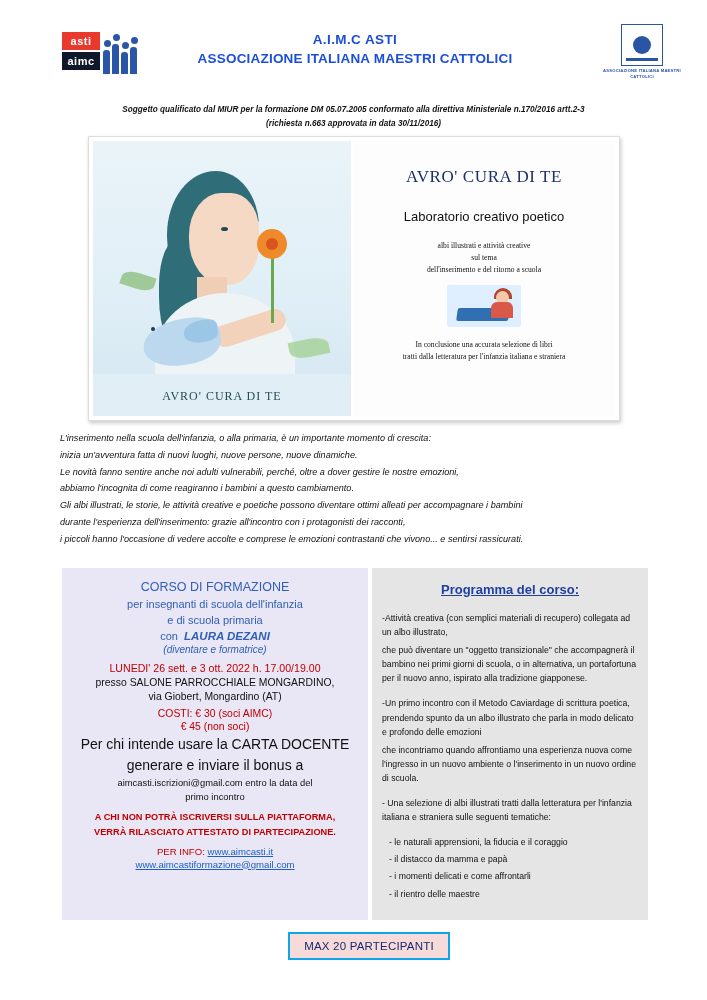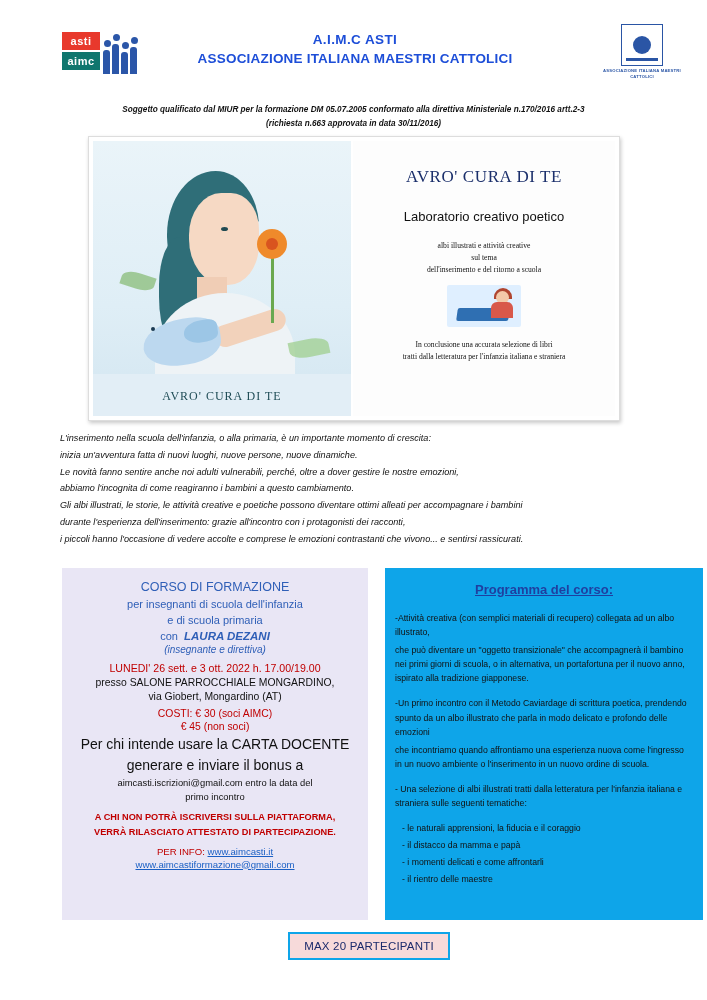--- a/index.html
+++ b/index.html
@@ -45,21 +45,21 @@
     font-weight: bold;
     font-size: 11px;
     line-height: 18px;
     text-align: center;
     letter-spacing: 0.5px;
   }
   .logo-left .aimc-box {
     position: absolute;
     left: 0; top: 22px;
     width: 38px; height: 18px;
-    background: #0f766e;
+    background: #0f172a;
     color: #fff;
     font-weight: bold;
     font-size: 11px;
     line-height: 18px;
     text-align: center;
     letter-spacing: 0.5px;
   }
   .logo-left .figures {
     position: absolute;
     left: 40px; top: 0px;
@@ -371,25 +371,24 @@
     left: 62px; top: 568px;
     width: 306px; height: 352px;
     background: #e9e6f5;
     text-align: center;
     padding: 8px 6px 0 6px;
     box-sizing: border-box;
   }
   .panel-right {
     position: absolute;
     left: 372px; top: 568px;
-    width: 318px; height: 352px;
-    background: #0ea5e9;
+    width: 276px; height: 352px;
+    background: #e5e5e5;
     padding: 8px 10px 0 10px;
     box-sizing: border-box;
-    margin-left: 13px;
   }
 
   .pl-title {
     color: #2f5fb7;
     font-size: 12.5px;
     margin-top: 4px;
   }
   .pl-line {
     color: #2f5fb7;
     font-size: 11px;
@@ -599,21 +598,21 @@
   </div>
 
   <div class="panel-left">
     <div class="pl-title">CORSO DI FORMAZIONE</div>
     <div class="pl-line">per insegnanti di scuola dell'infanzia</div>
     <div class="pl-line">e di scuola primaria</div>
     <div class="pl-con">
       <span>con</span>
       &nbsp;<span class="pl-name">LAURA DEZANI</span>
     </div>
-    <div class="pl-it">(insegnante e direttiva)</div>
+    <div class="pl-it">(diventare e formatrice)</div>
     <div class="pl-red">LUNEDI' 26 sett. e 3 ott. 2022 h. 17.00/19.00</div>
     <div class="pl-black">presso SALONE PARROCCHIALE MONGARDINO,</div>
     <div class="pl-black">via Giobert, Mongardino (AT)</div>
     <div class="pl-cost">COSTI: € 30 (soci AIMC)</div>
     <div class="pl-cost" style="margin-top:2px;">€ 45 (non soci)</div>
     <div class="pl-small">
       <div>Per chi intende usare la CARTA DOCENTE</div>
       <div>generare e inviare il bonus a</div>
     </div>
     <div class="pl-mail">

